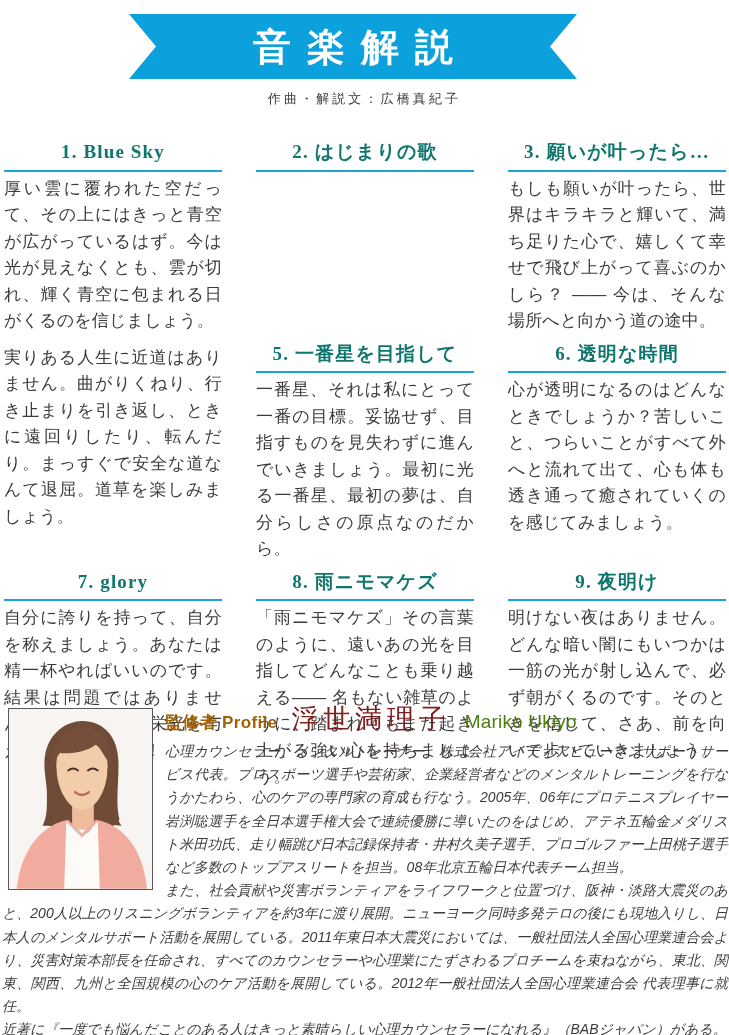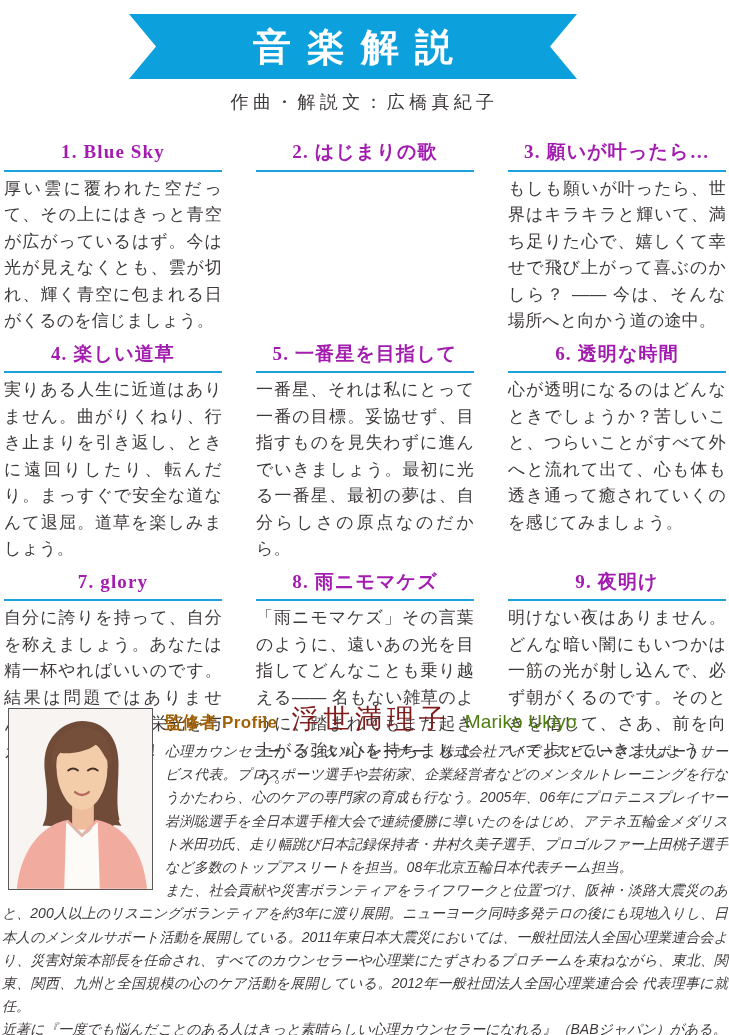--- a/index.html
+++ b/index.html
@@ -31,42 +31,42 @@
     font-weight: bold;
     letter-spacing: 0.42em;
     text-indent: 0.42em;
     line-height: 1;
   }
   .credit {
     position: absolute;
     left: 0; top: 90px;
     width: 729px;
     text-align: center;
-    font-size: 18px;
+    font-size: 13px;
     letter-spacing: 0.24em;
     color: #3e3a39;
   }
 
   
   .tracks {
     position: absolute;
     left: 4px; top: 139px;
     width: 722px;
     display: grid;
     grid-template-columns: repeat(3, 218px);
     column-gap: 34px;
     row-gap: 6px;
   }
   .track { width: 218px; }
   .track-heading {
     text-align: center;
     font-family: "Liberation Serif", "DejaVu Serif", serif;
     font-weight: bold;
     font-size: 19px;
-    color: #a21caf;
+    color: #0f766e;
     letter-spacing: 0.06em;
     padding-bottom: 5px;
     border-bottom: 2px solid #1ca3db;
     line-height: 1.35;
     white-space: nowrap;
   }
   .track-body {
     margin-top: 4px;
     font-size: 17px;
     line-height: 26.5px;
@@ -143,21 +143,20 @@
     <div class="track">
       <div class="track-heading"><span>2.</span>&nbsp;<span>はじまりの歌</span></div>
     </div>
 
     <div class="track">
       <div class="track-heading"><span>3.</span>&nbsp;<span>願いが叶ったら…</span></div>
       <div class="track-body">もしも願いが叶ったら、世界はキラキラと輝いて、満ち足りた心で、嬉しくて幸せで飛び上がって喜ぶのかしら？ ―― 今は、そんな場所へと向かう道の途中。</div>
     </div>
 
     <div class="track">
-      <div class="track-heading"><span>4.</span>&nbsp;<span>楽しい道草</span></div>
       <div class="track-body">実りある人生に近道はありません。曲がりくねり、行き止まりを引き返し、ときに遠回りしたり、転んだり。まっすぐで安全な道なんて退屈。道草を楽しみましょう。</div>
     </div>
 
     <div class="track">
       <div class="track-heading"><span>5.</span>&nbsp;<span>一番星を目指して</span></div>
       <div class="track-body">一番星、それは私にとって一番の目標。妥協せず、目指すものを見失わずに進んでいきましょう。最初に光る一番星、最初の夢は、自分らしさの原点なのだから。</div>
     </div>
 
     <div class="track">
       <div class="track-heading"><span>6.</span>&nbsp;<span>透明な時間</span></div>

